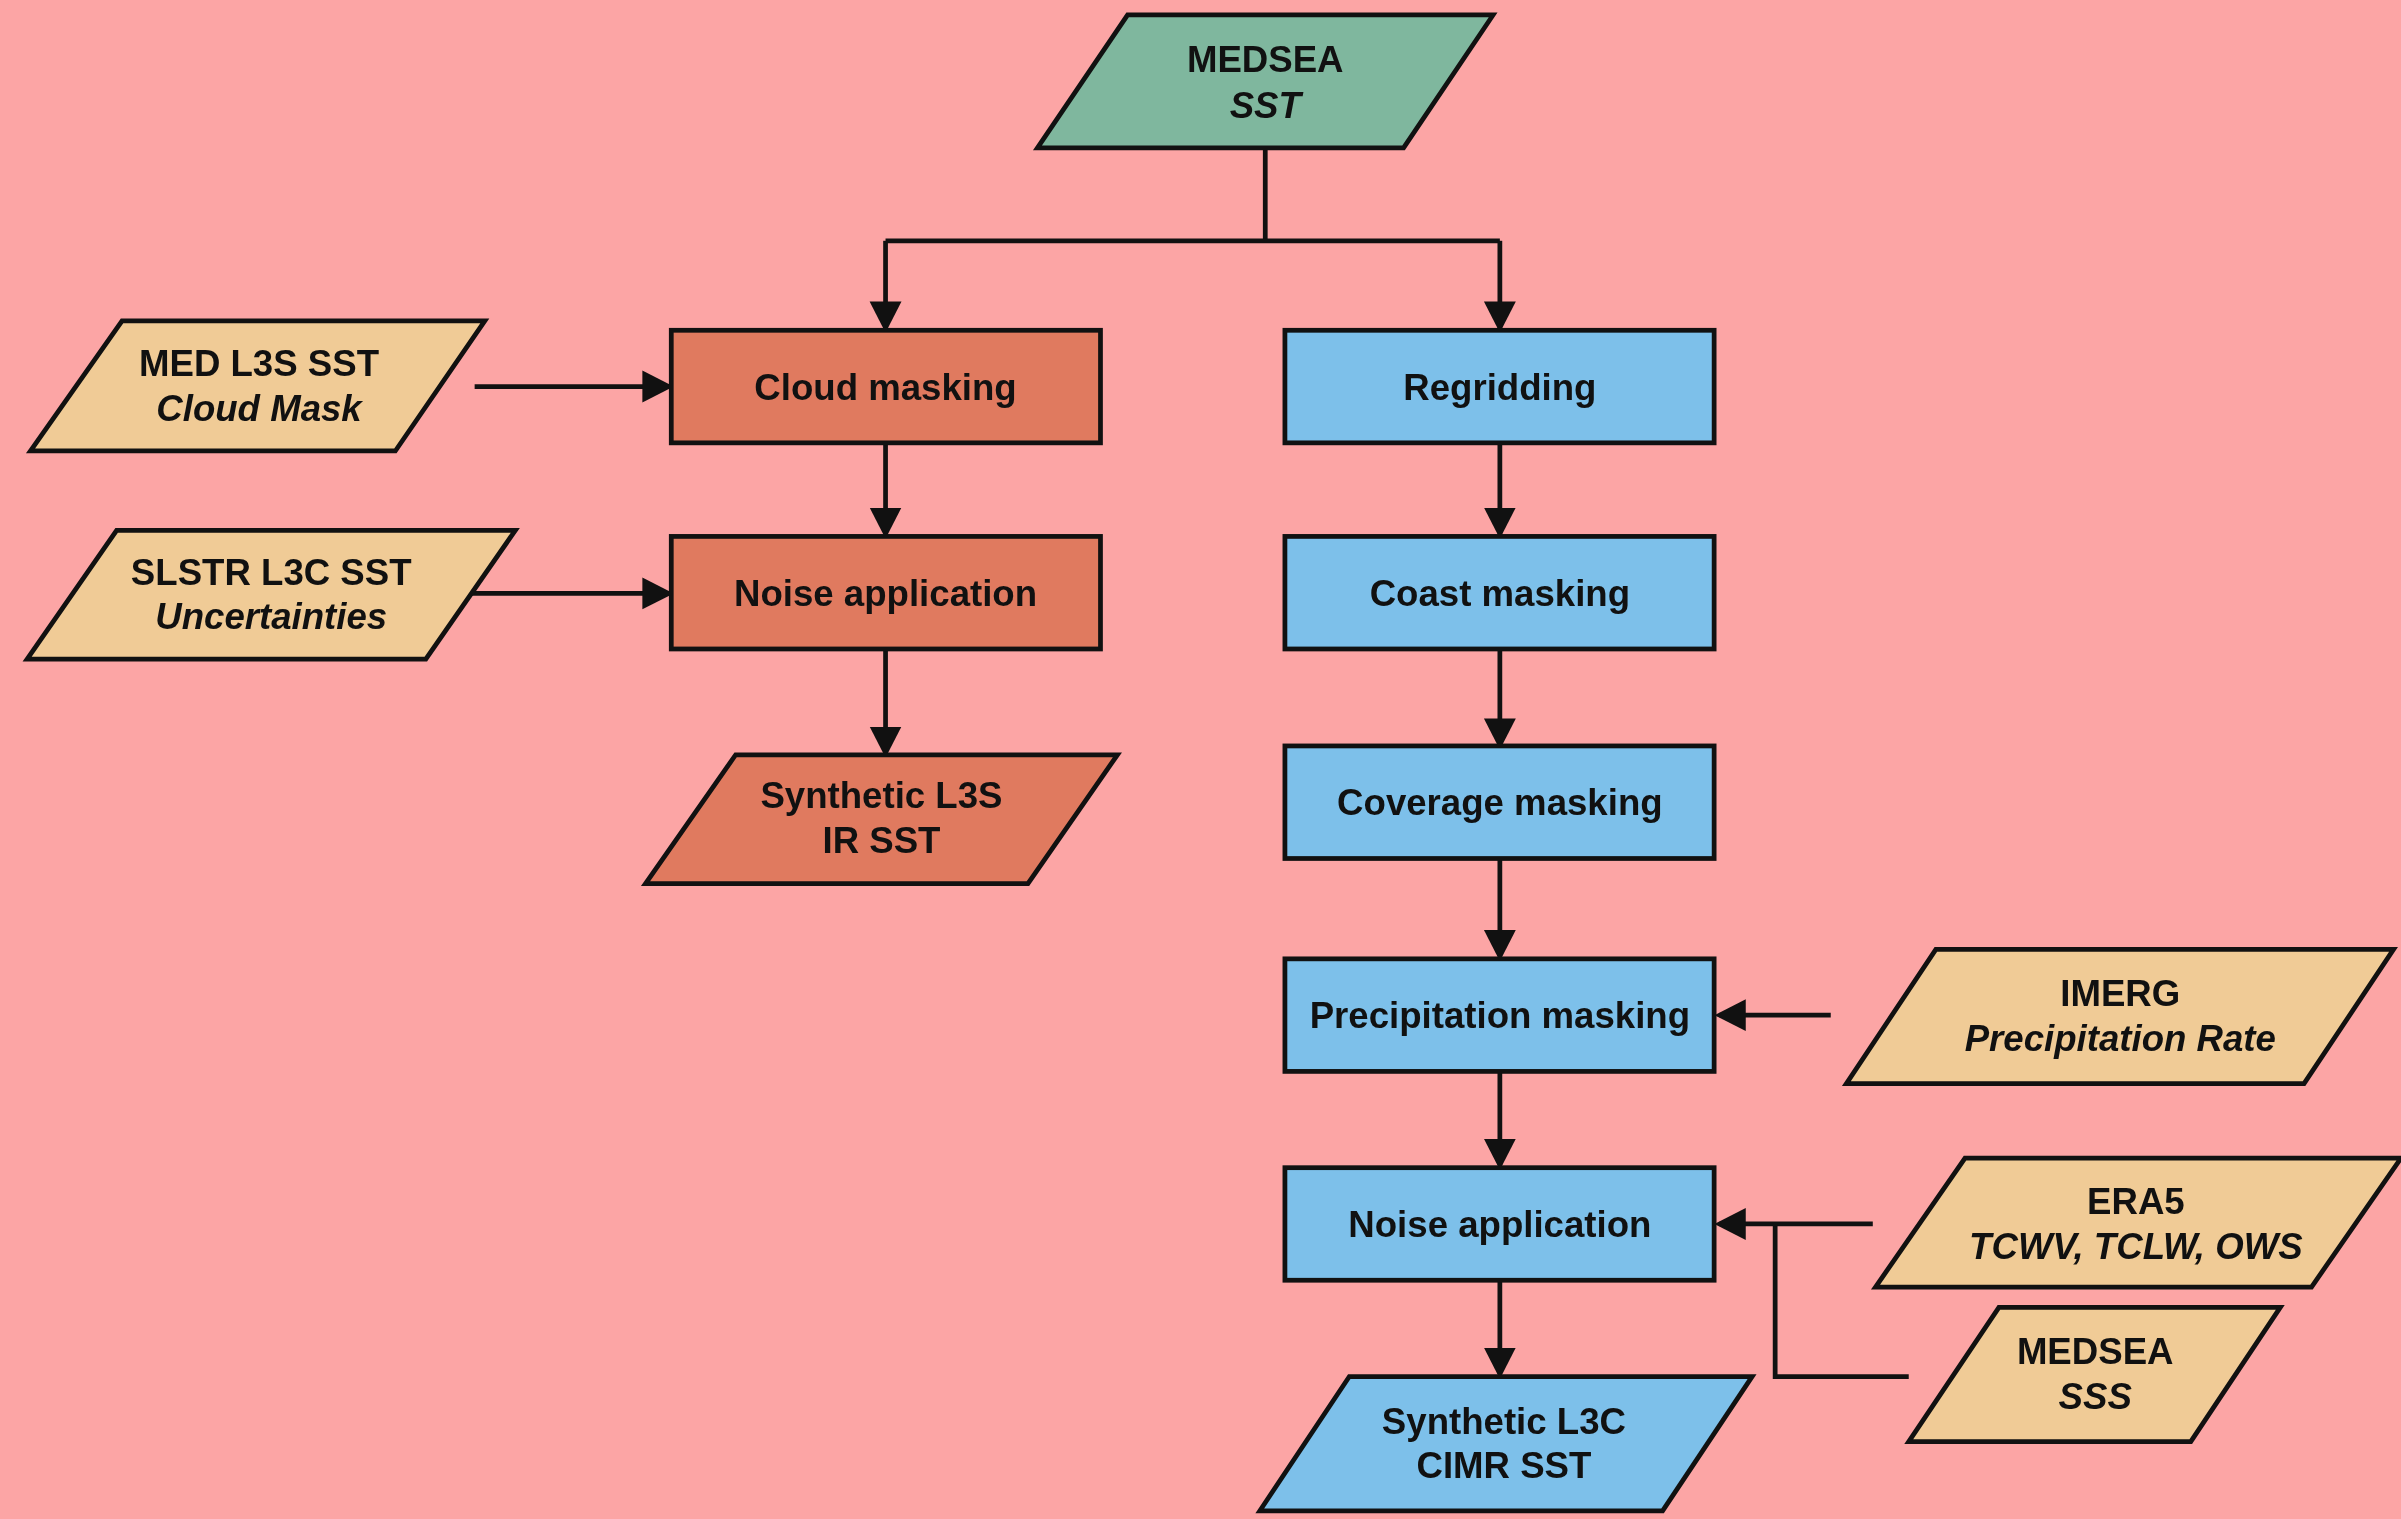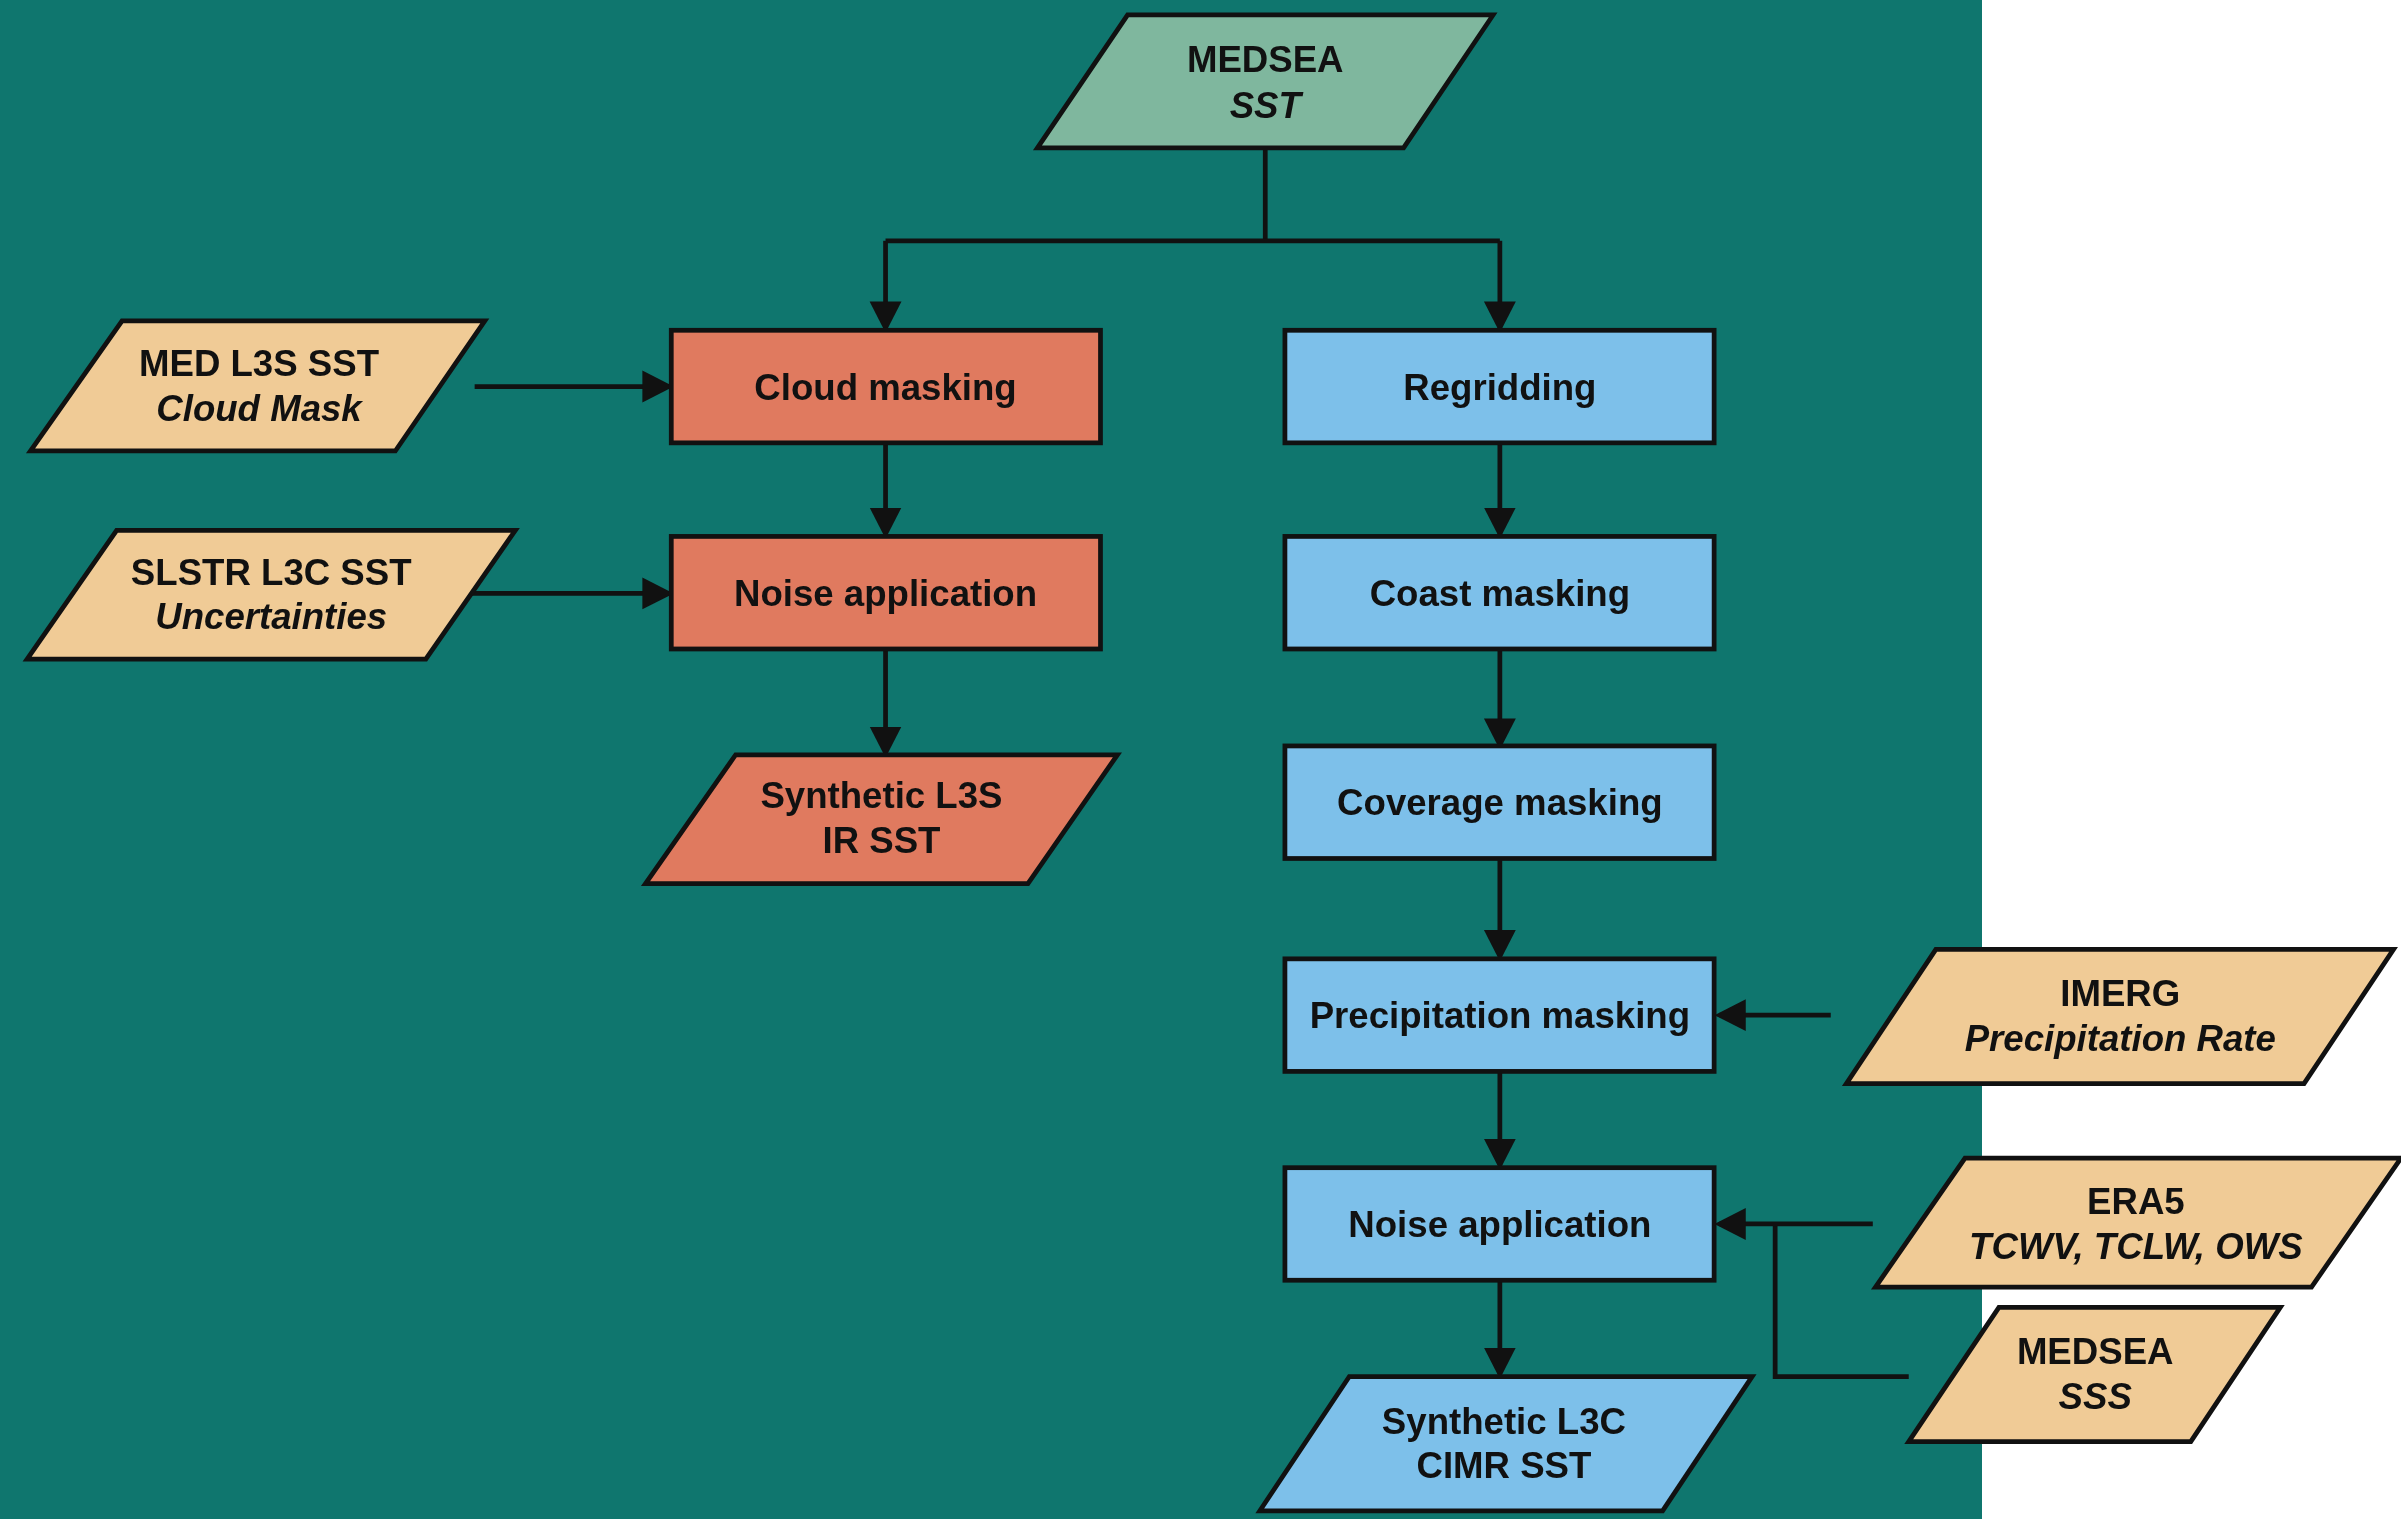--- a/index.html
+++ b/index.html
@@ -1,18 +1,18 @@
 <!DOCTYPE html>
 <html style="font-size:11px"><head>
 <meta charset="utf-8">
 <style>
   html,body{margin:0;padding:0;background:#ffffff;}
   body{width:2401px;height:1519px;overflow:hidden;
        font-family:"Liberation Sans","DejaVu Sans",sans-serif;}
-  #stage{position:relative;width:1982px;height:1519px;background:#0f766e;}
+  #stage{position:relative;width:2401px;height:1519px;background:#fca5a5;}
   svg{display:block;width:2401px;height:1519px;}
   .nd-label{font-family:"Liberation Sans","DejaVu Sans",sans-serif;
             font-weight:bold;font-size:54px;fill:#111111;
             text-anchor:middle;dominant-baseline:middle;}
   .nd-label.it{font-style:italic;}
   .shape{stroke:#111111;stroke-width:7;}
   .edge{stroke:#111111;stroke-width:7;fill:none;}
 </style>
 </head>
 <body>

